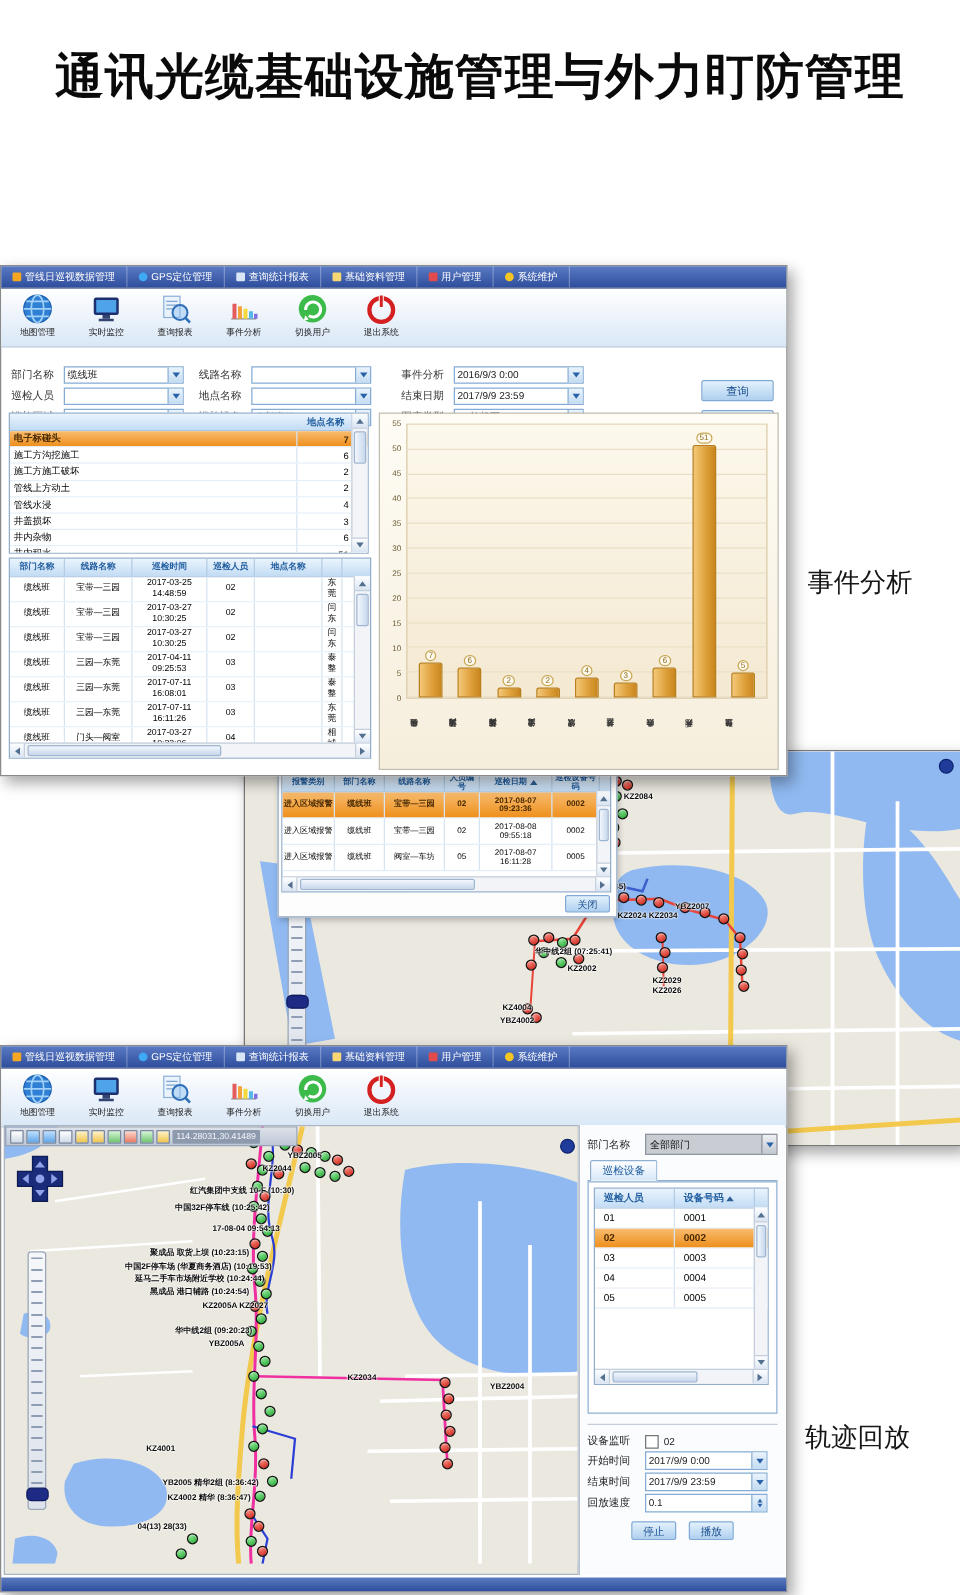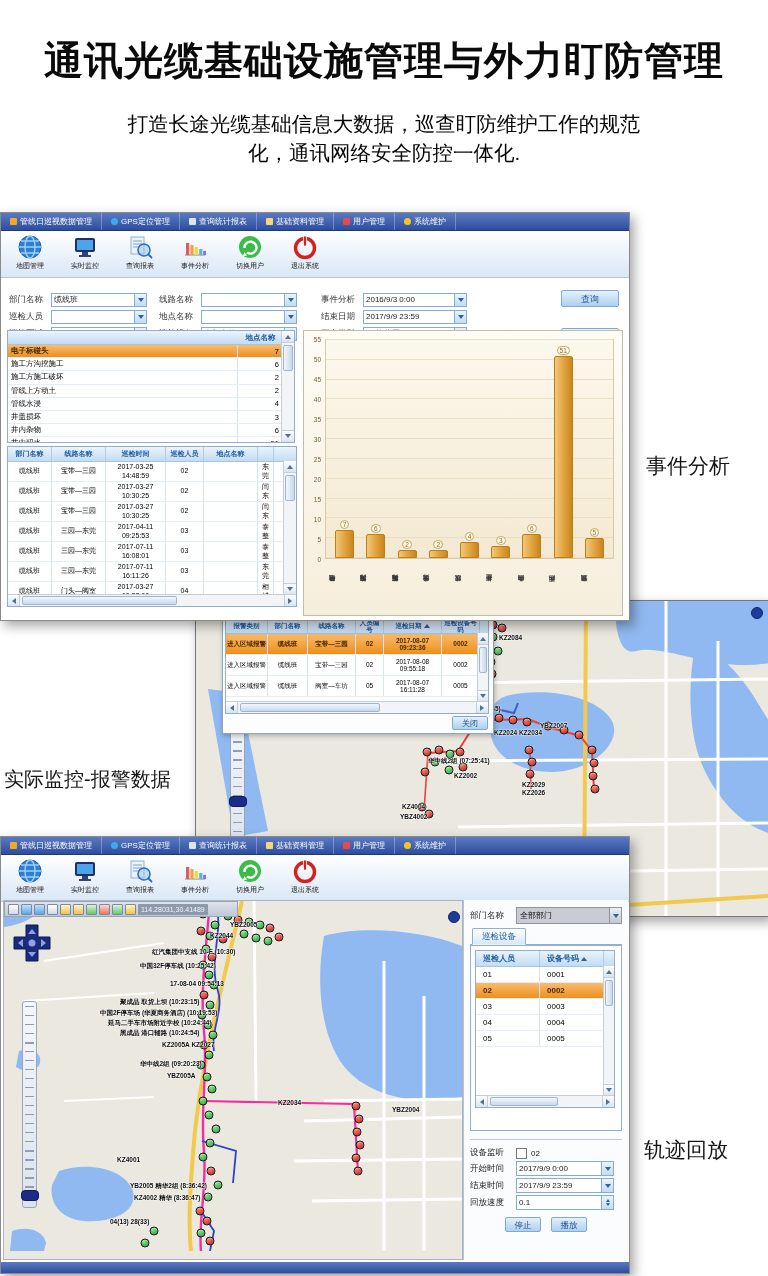--- a/index.html
+++ b/index.html
@@ -41,21 +41,21 @@
   .filters{position:absolute;left:8px;top:15px;width:530px;display:grid;grid-template-columns:150px 162px 218px;grid-auto-rows:17px;}
   .fgroup{display:flex;align-items:center;}
   .flabel{width:42px;font-size:8.5px;color:#333;white-space:nowrap;}
   .ffield{width:92px;height:12px;border:1px solid #84ACD4;background:#fff;display:flex;align-items:center;position:relative;font-size:8px;color:#222;padding-left:2px;}
   .fgroup:nth-child(3n) .ffield{width:100px;}
   .fval{overflow:hidden;white-space:nowrap;padding-right:12px;}
   .fdrop{position:absolute;right:0;top:0;bottom:0;width:11px;background:linear-gradient(#EAF3FC,#C3DCF2);border-left:1px solid #84ACD4;display:flex;align-items:center;justify-content:center;}
   .tri-down{width:0;height:0;border:3px solid transparent;border-top:4px solid #2A62A8;margin-top:4px;}
   .chart-ico{width:8px;height:8px;margin-right:2px;background:linear-gradient(180deg,transparent 30%,#E6A23C 30%) left/2px 100% no-repeat,linear-gradient(180deg,transparent 55%,#57B65C 55%) 3px/2px 100% no-repeat,linear-gradient(180deg,transparent 15%,#D45C5C 15%) 6px/2px 100% no-repeat;}
   .blue-btn{box-sizing:border-box;width:58px;height:17px;background:linear-gradient(#E3F1FC,#AFD0EF);border:1px solid #7FA9D6;color:#1A4E8F;font-size:9px;border-radius:2px;font-family:inherit;line-height:14px;text-align:center;}
-  .qbtn{position:absolute;right:10px;top:14px;}
+  .qbtn{position:absolute;right:10px;top:28px;}
   .bbtn{position:absolute;right:10px;top:52px;}
   .mainrow{position:absolute;left:6px;top:54px;right:6px;bottom:4px;display:flex;gap:4px;}
   .leftcol{width:292px;display:flex;flex-direction:column;}
 
   
   .gtable{position:relative;border:1px solid #93AECB;background:#fff;overflow:hidden;box-sizing:border-box;}
   .gt-head{display:flex;background:linear-gradient(#EAF4FD,#C2DCF4);border-bottom:1px solid #A9C4DE;color:#1F5C9E;font-weight:bold;}
   .gt-cell{box-sizing:border-box;overflow:hidden;text-align:center;display:flex;align-items:center;justify-content:center;border-right:1px solid #D5E4F2;padding:0 1px;flex:0 0 auto;}
   .gt-head .gt-cell{border-right:1px solid #B3CCE4;}
   .gt-row{display:flex;border-bottom:1px solid #E4EEF8;background:#fff;}
@@ -164,24 +164,20 @@
   .pbtns{display:flex;gap:10px;justify-content:center;margin-top:7px;}
   .pbtn{width:36px;height:15px;font-size:8.5px;line-height:12px;}
 </style>
 </head>
 <body>
 
 <div id="canvas">
 
   <div class="hero">
     <h1>通讯光缆基础设施管理与外力盯防管理</h1>
-    <div class="sub">
-      <div>打造长途光缆基础信息大数据，巡查盯防维护工作的规范</div>
-      <div>化，通讯网络安全防控一体化.</div>
-    </div>
   </div>
 
   <div class="win" id="w2">
     <div class="mapwrap">
       <svg class="mapbg" width="573" height="315" viewBox="0 0 573 315">
         <rect x="0" y="0" width="573" height="315" fill="#EBE8E0"></rect>
         <path d="M420,0 L573,0 L573,62 C520,72 468,42 440,50 C424,55 418,28 420,0 Z" fill="#8FB9F0"></path>
         <path d="M500,40 C542,62 560,100 573,120 L573,232 C540,222 518,190 508,168 C494,140 490,88 500,40 Z" fill="#8FB9F0"></path>
         <path d="M310,95 C350,85 402,95 416,120 C426,140 400,165 368,170 C334,175 300,160 295,135 C292,114 295,100 310,95 Z" fill="#8FB9F0"></path>
         <path d="M12,88 L44,92 L72,230 L38,236 Z" fill="#8FB9F0"></path>
@@ -1075,16 +1071,15 @@
         <div class="pbtns">
           <button class="blue-btn pbtn">停止</button>
           <button class="blue-btn pbtn">播放</button>
         </div>
       </div>
     </div>
     <div id="w3strip"></div>
   </div>
 
   <div class="cap" id="cap1">事件分析</div>
-  <div class="cap" id="cap2">实际监控-报警数据</div>
   <div class="cap" id="cap3">轨迹回放</div>
 
 </div>
 
 </body></html>

